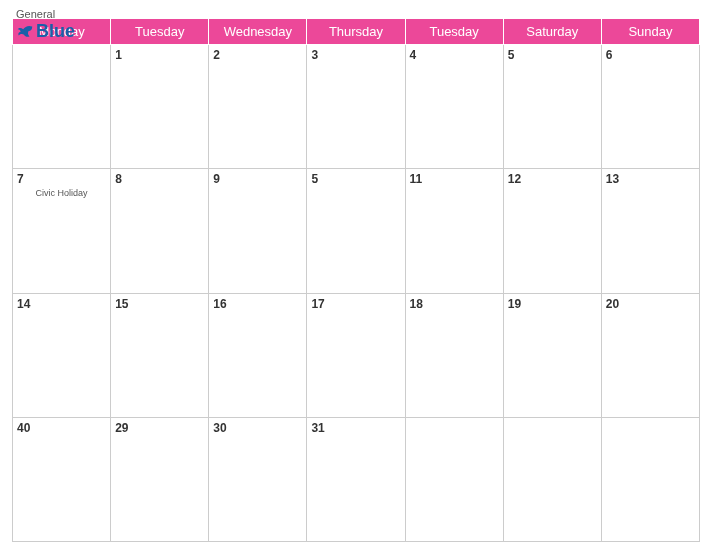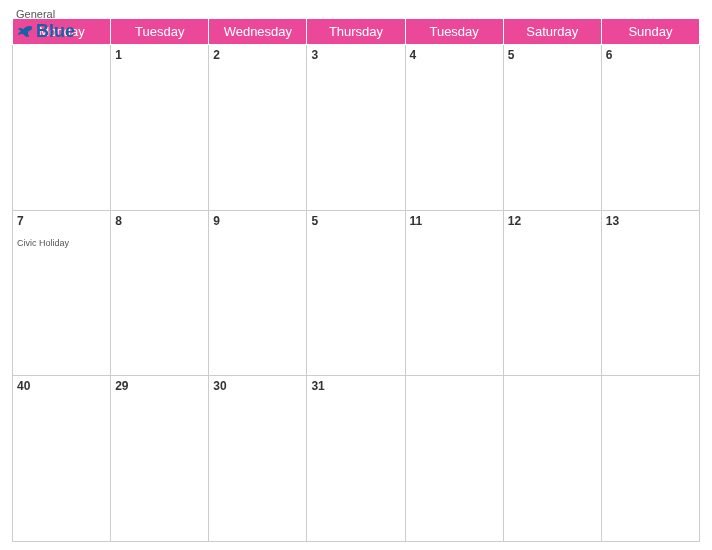--- a/index.html
+++ b/index.html
@@ -92,22 +92,23 @@
     }
     .day-number {
       font-size: 12px;
       color: #333;
       font-weight: bold;
       display: block;
     }
     .holiday-label {
       font-size: 9px;
       color: #555;
-      margin-top: 10px;
+      margin-top: 2px;
       display: block;
+      text-align: center;
     }
   </style>
 </head>
 <body>
 
 <div class="header">
   <div class="logo">
     <span class="logo-text-general">General</span>
     <span class="logo-text-blue">
       <svg class="logo-bird" viewBox="0 0 20 20">
@@ -174,20 +175,43 @@
           </td>
           <td>
             <span class="day-number">12</span>
           </td>
           <td>
             <span class="day-number">13</span>
           </td>
         </tr>
         <tr>
           <td>
+            <span class="day-number">14</span>
+          </td>
+          <td>
+            <span class="day-number">15</span>
+          </td>
+          <td>
+            <span class="day-number">16</span>
+          </td>
+          <td>
+            <span class="day-number">17</span>
+          </td>
+          <td>
+            <span class="day-number">18</span>
+          </td>
+          <td>
+            <span class="day-number">19</span>
+          </td>
+          <td>
+            <span class="day-number">20</span>
+          </td>
+        </tr>
+        <tr>
+          <td>
             <span class="day-number">40</span>
           </td>
           <td>
             <span class="day-number">29</span>
           </td>
           <td>
             <span class="day-number">30</span>
           </td>
           <td>
             <span class="day-number">31</span>

